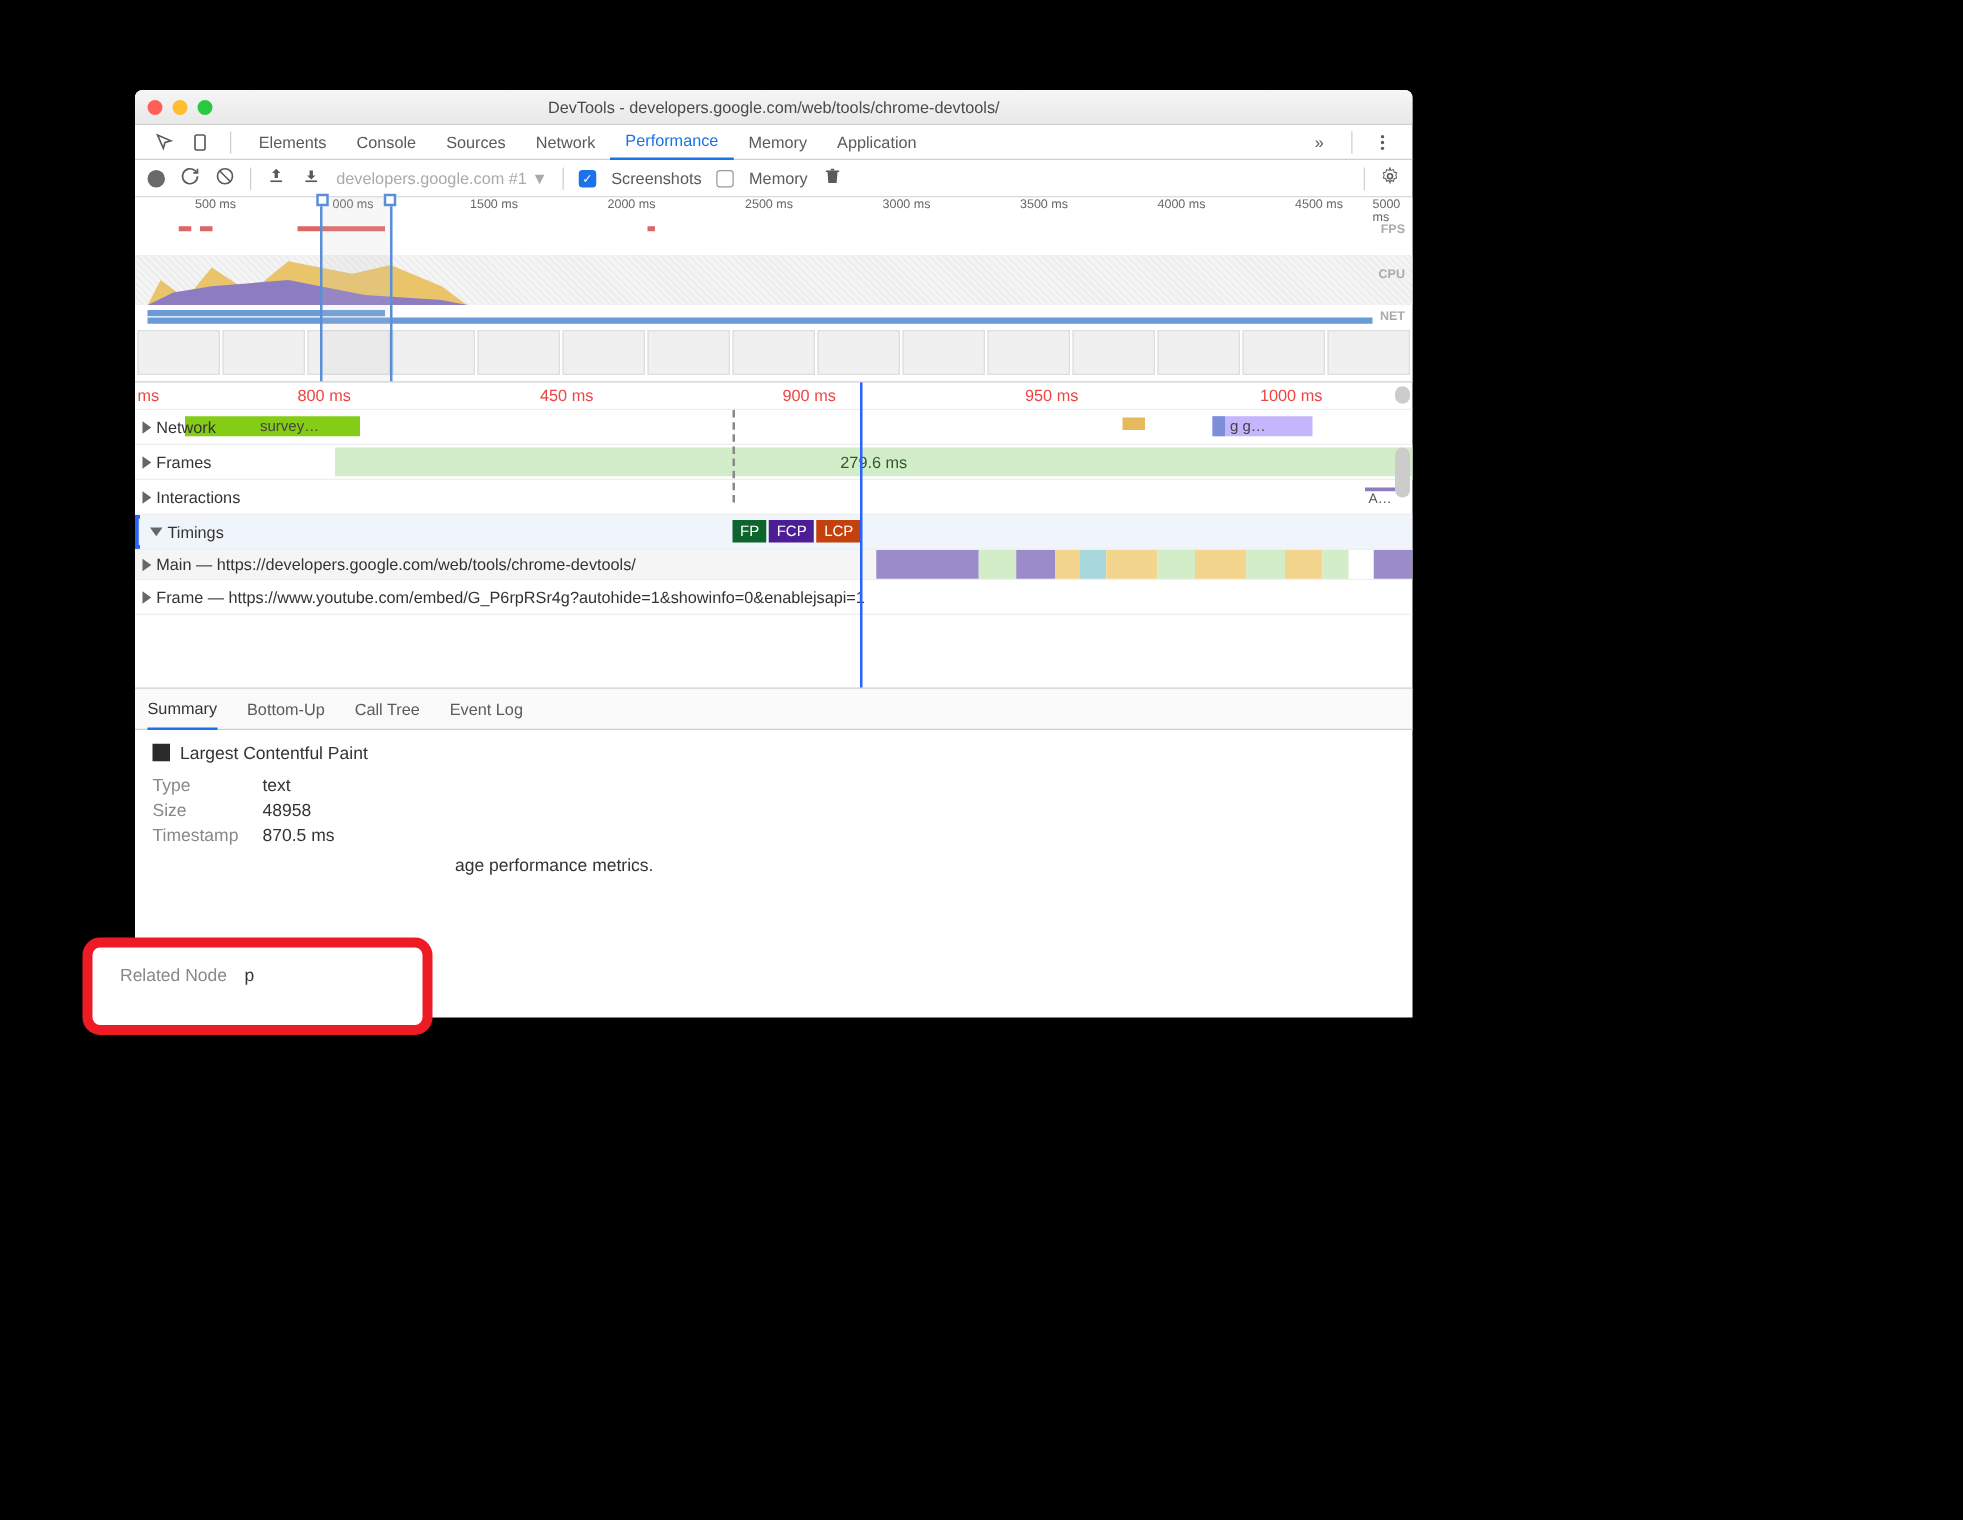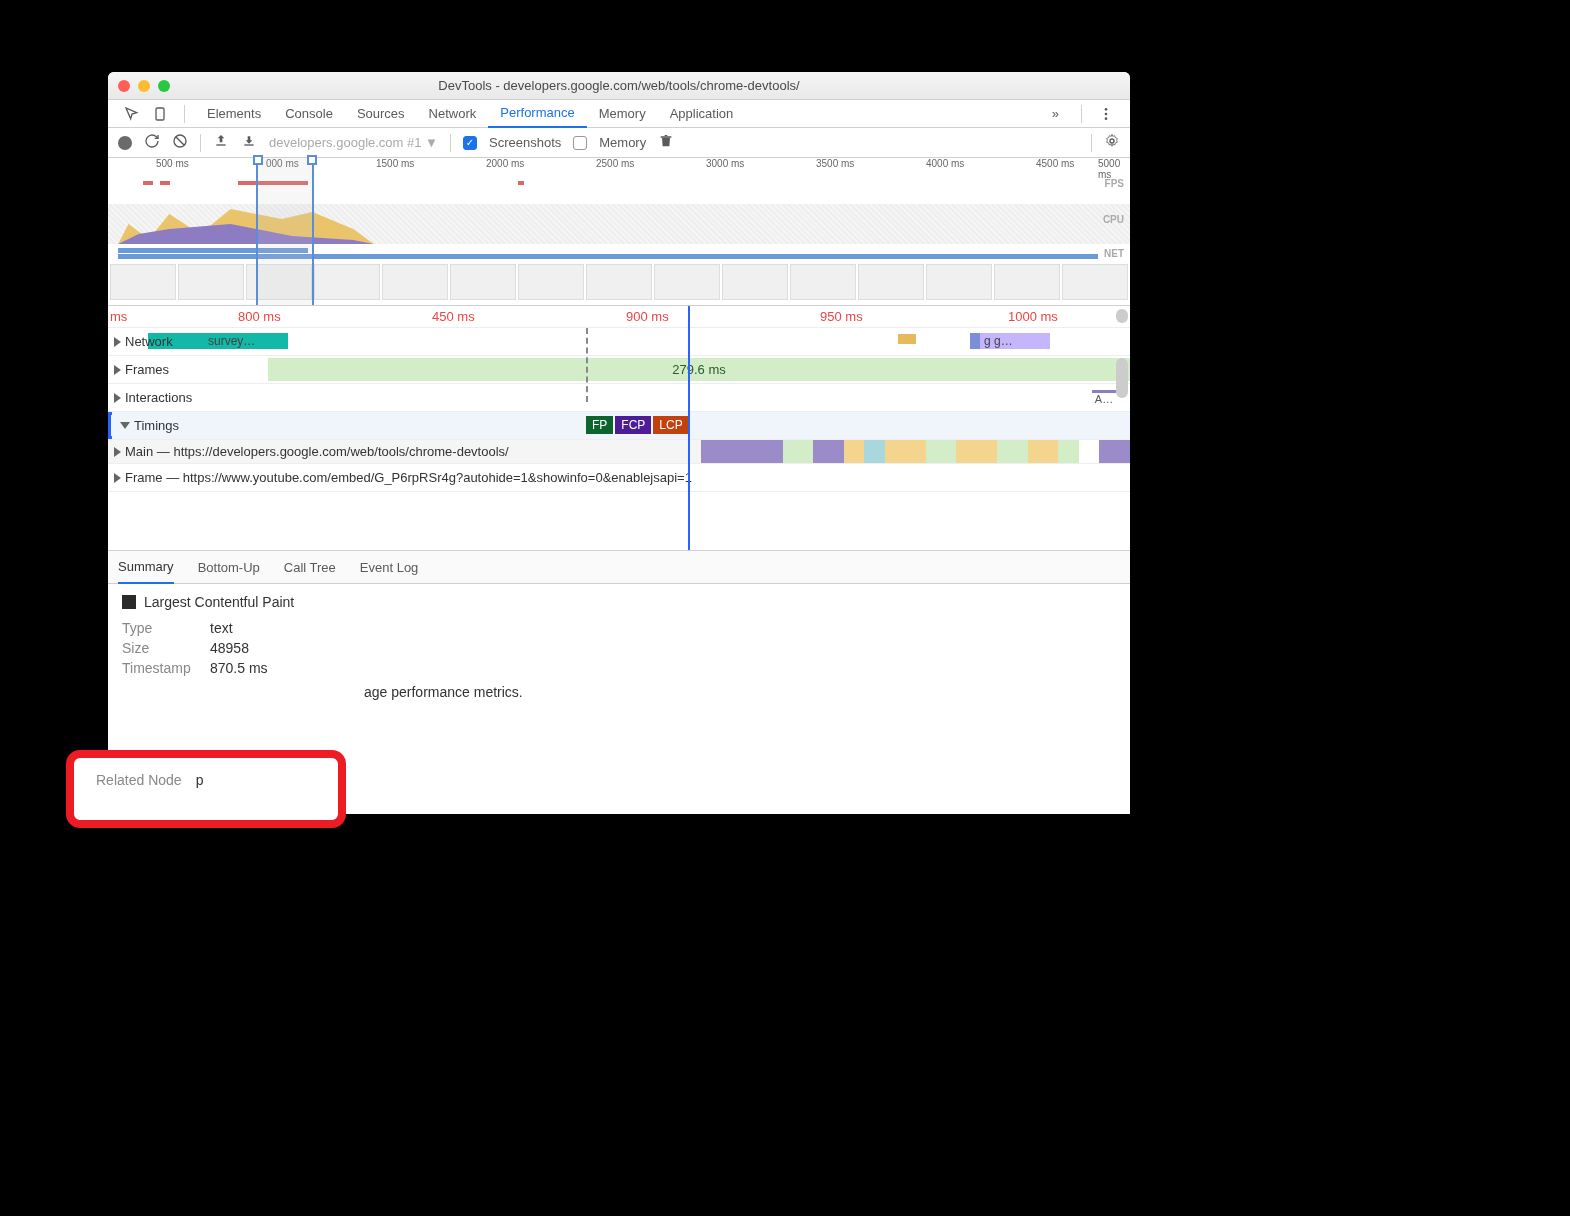--- a/index.html
+++ b/index.html
@@ -211,21 +211,21 @@
       <span style="left:900px">1000 ms</span>
       <div class="scrollbar" style="top:3px;height:14px"></div>
     </div>
 
     <div class="tracks">
       <div class="track">
         <div class="hd">
             <span class="tri r"></span>
             <span>Network</span>
           </div>
-        <div class="net-pill" style="left:40px;width:140px;background:#14b8a6;display:flex;align-items:center;padding-left:60px;height:16px;top:5px;font-size:12px;color:#444">
+        <div class="net-pill" style="left:40px;width:140px;background:#84cc16;display:flex;align-items:center;padding-left:60px;height:16px;top:5px;font-size:12px;color:#444">
             <span>survey…</span>
           </div>
         <div class="net-pill" style="left:790px;width:18px"></div>
         <div style="position:absolute;left:862px;width:80px;height:16px;top:5px;background:#c4b5fd;font-size:12px;color:#444;padding-left:14px;display:flex;align-items:center">
             <span>g g…</span>
           </div>
         <div style="position:absolute;left:862px;width:10px;height:16px;top:5px;background:#7a8fd8"></div>
       </div>
       <div class="track frames">
         <div class="hd">

